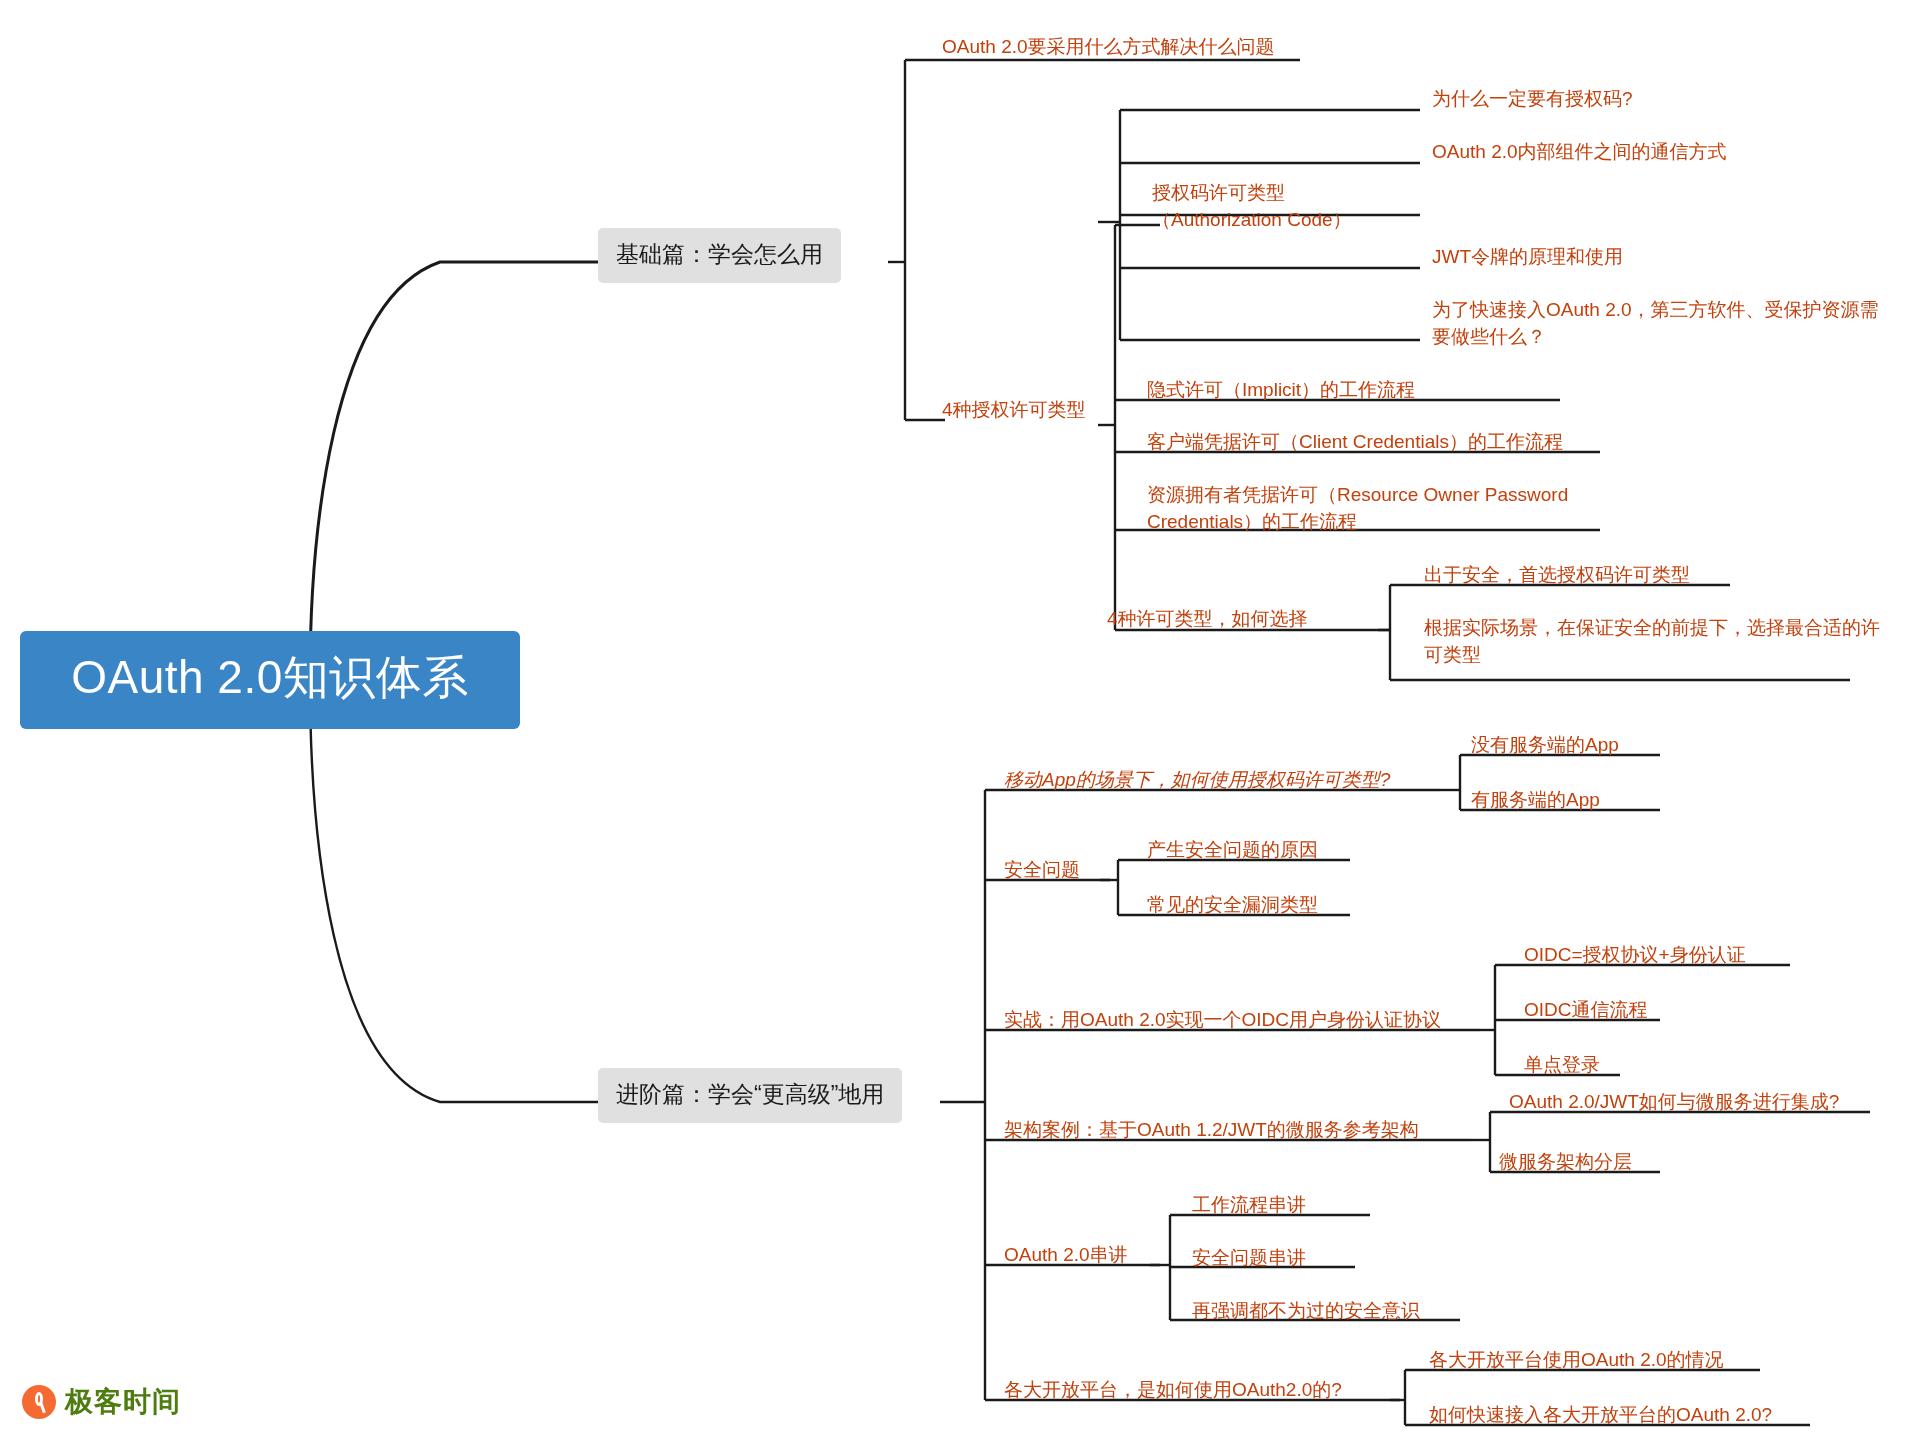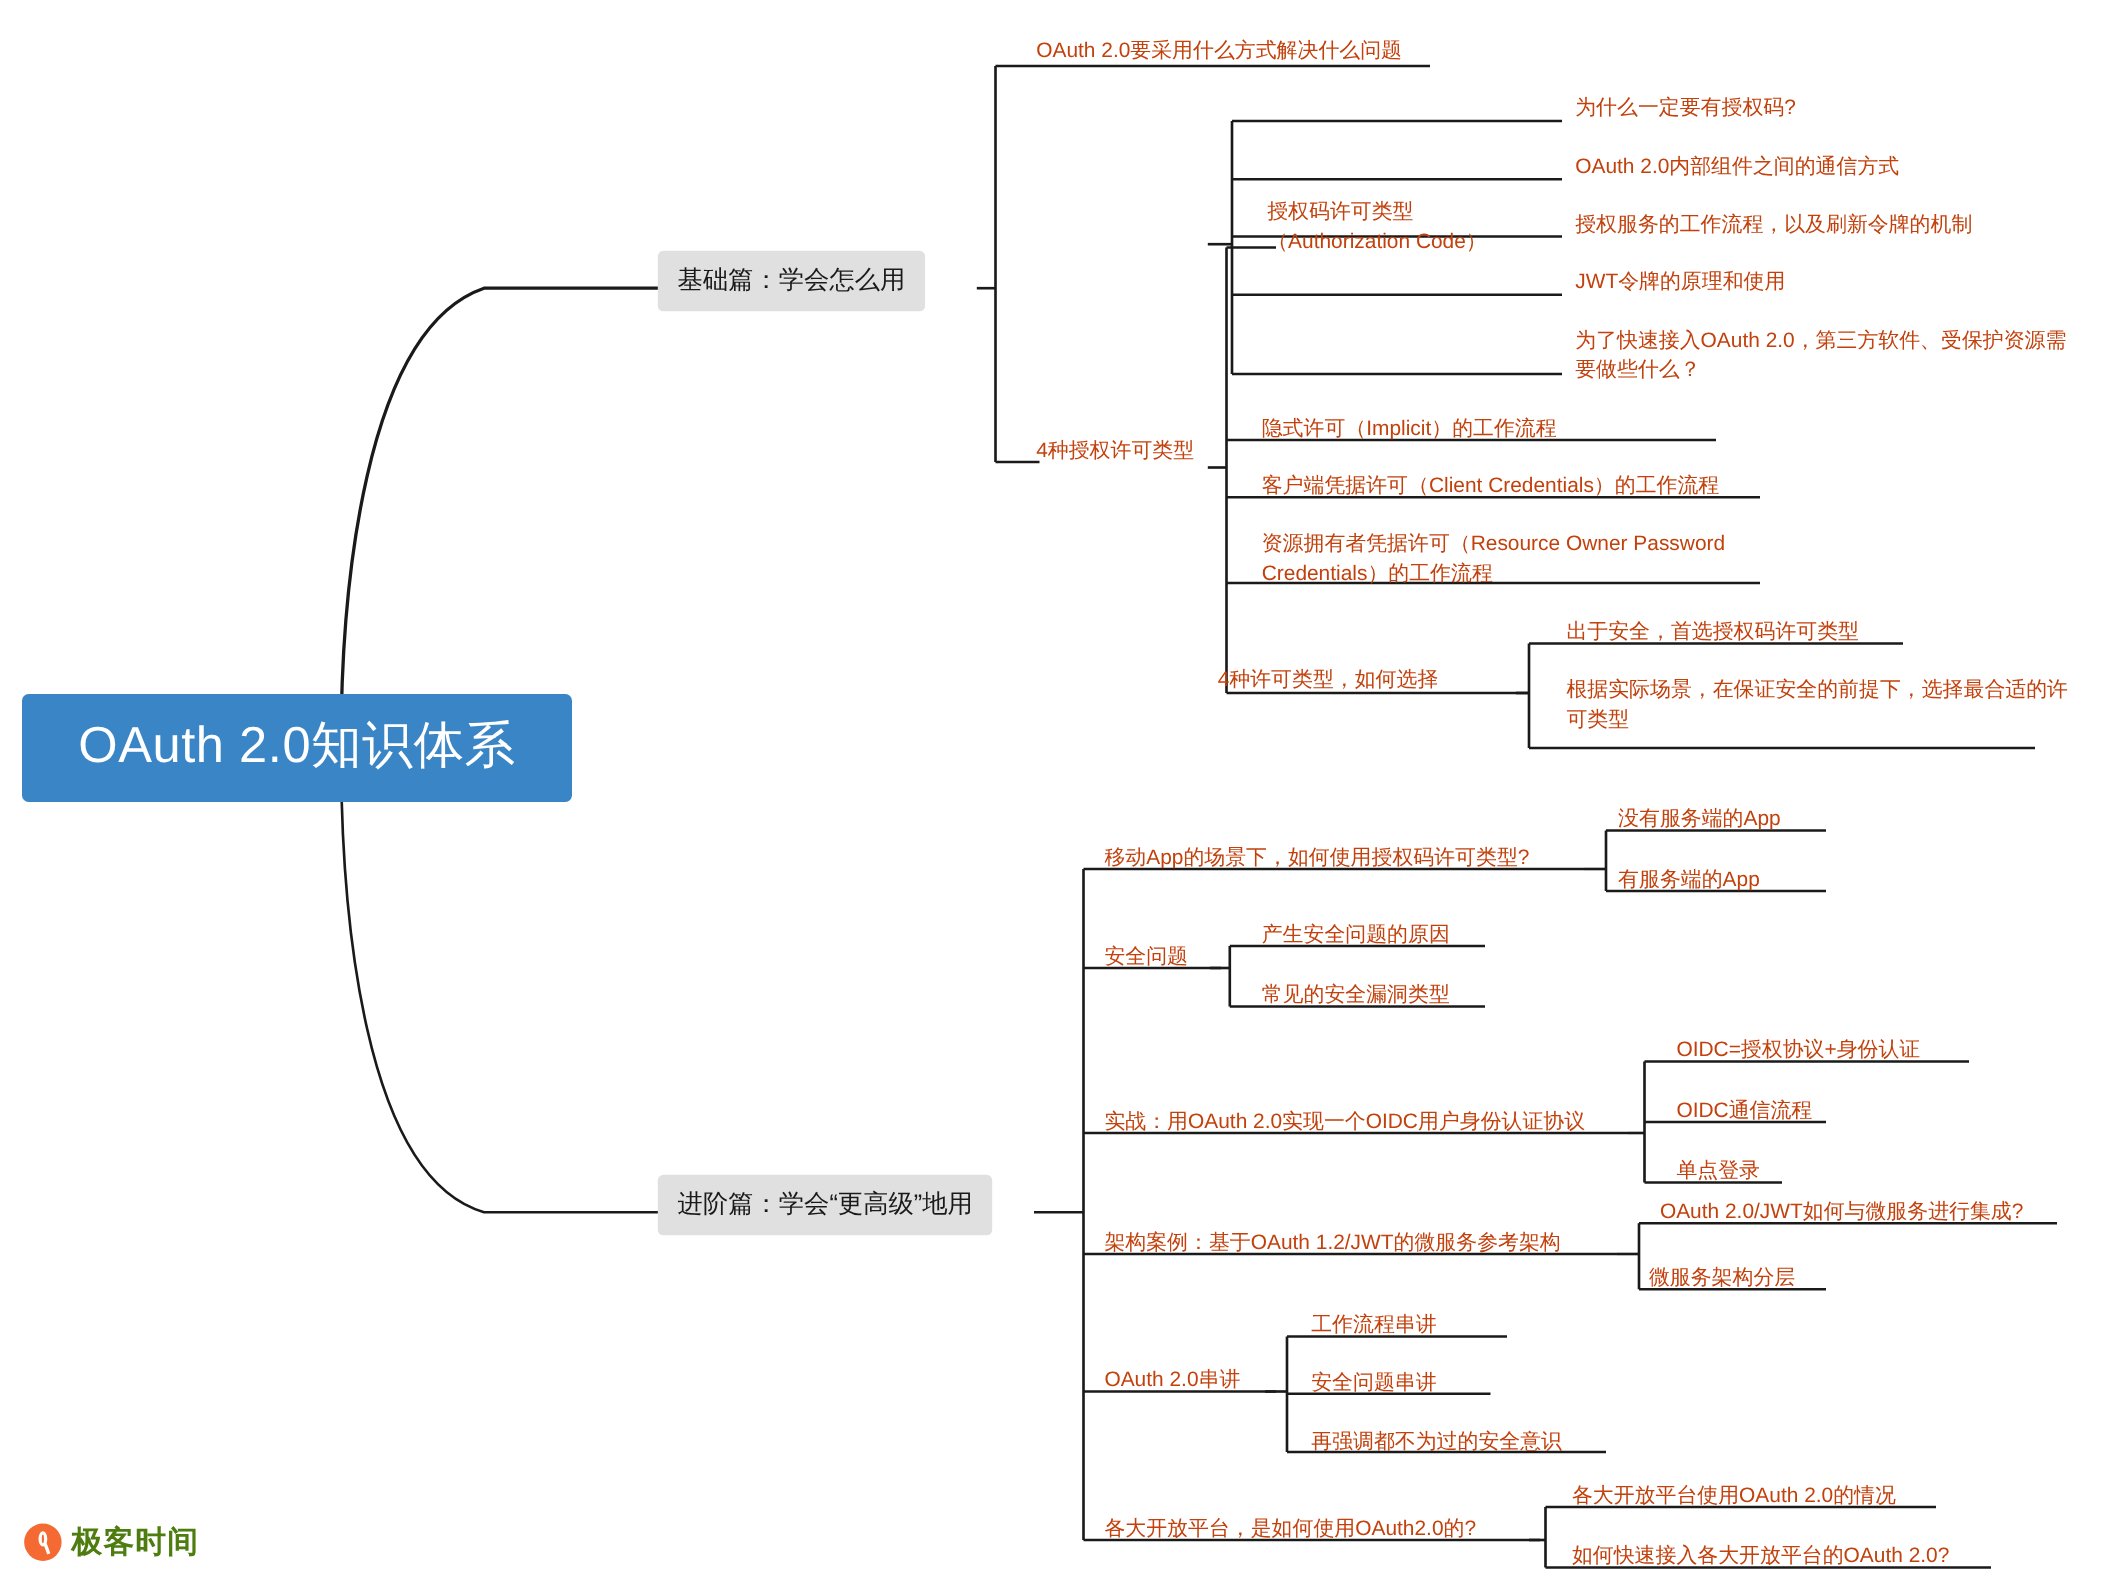--- a/index.html
+++ b/index.html
@@ -194,39 +194,38 @@
 
   <div class="node leaf-node" style="left:938px; top:395px;">4种授权许可类型</div>
 
   <div class="node leaf-node" style="left:1148px; top:178px; width:230px;">授权码许可类型
 （Authorization Code）</div>
 
   <div class="node leaf-node" style="left:1428px; top:84px;">为什么一定要有授权码?</div>
 
   <div class="node leaf-node" style="left:1428px; top:137px;">OAuth 2.0内部组件之间的通信方式</div>
 
-  <div class="node leaf-node" style="left:1428px; top:190px;">授权服务的工作流程，以及刷新令牌的机制</div>
 
   <div class="node leaf-node" style="left:1428px; top:242px;">JWT令牌的原理和使用</div>
 
   <div class="node leaf-node" style="left:1428px; top:295px; width:470px;">为了快速接入OAuth 2.0，第三方软件、受保护资源需要做些什么？</div>
 
   <div class="node leaf-node" style="left:1143px; top:375px;">隐式许可（Implicit）的工作流程</div>
 
   <div class="node leaf-node" style="left:1143px; top:427px;">客户端凭据许可（Client Credentials）的工作流程</div>
 
   <div class="node leaf-node" style="left:1143px; top:480px; width:460px;">资源拥有者凭据许可（Resource Owner Password Credentials）的工作流程</div>
 
   <div class="node leaf-node" style="left:1103px; top:604px;">4种许可类型，如何选择</div>
 
   <div class="node leaf-node" style="left:1420px; top:560px;">出于安全，首选授权码许可类型</div>
 
   <div class="node leaf-node" style="left:1420px; top:613px; width:470px;">根据实际场景，在保证安全的前提下，选择最合适的许可类型</div>
 
-  <div class="node leaf-node" style="left:1000px; top:765px;">移动App的场景下，如何使用授权码许可类型?</div>
+  <div class="node leaf-node" style="left:1000px; top:765px;font-style:italic;">移动App的场景下，如何使用授权码许可类型?</div>
 
   <div class="node leaf-node" style="left:1467px; top:730px;">没有服务端的App</div>
 
   <div class="node leaf-node" style="left:1467px; top:785px;">有服务端的App</div>
 
   <div class="node leaf-node" style="left:1000px; top:855px;">安全问题</div>
 
   <div class="node leaf-node" style="left:1143px; top:835px;">产生安全问题的原因</div>
 
   <div class="node leaf-node" style="left:1143px; top:890px;">常见的安全漏洞类型</div>

